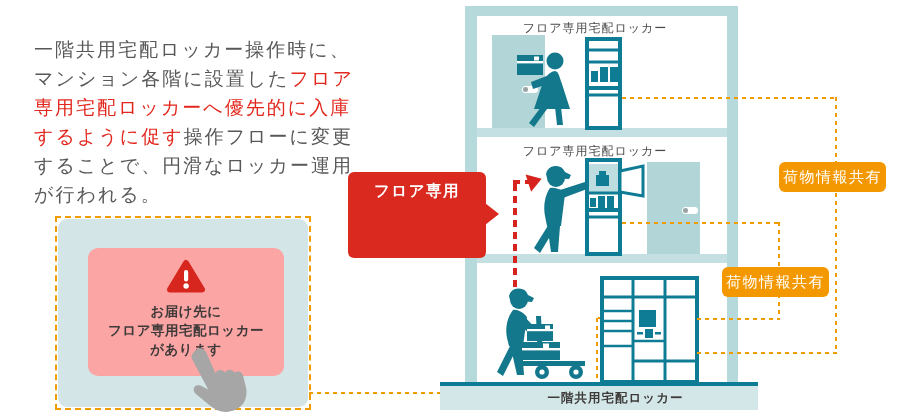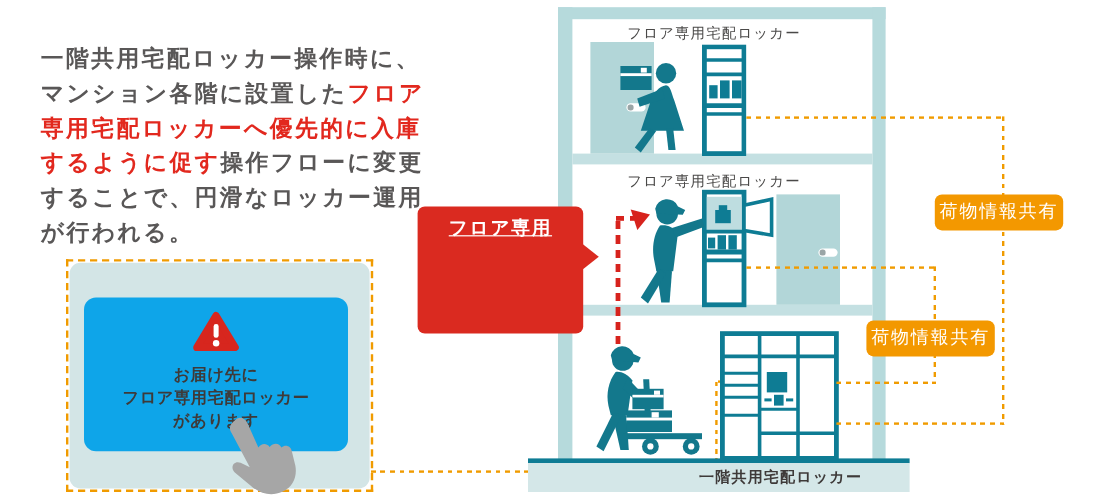--- a/index.html
+++ b/index.html
@@ -2,27 +2,27 @@
 <html><head>
 <meta charset="utf-8">
 <style>
   html,body{margin:0;padding:0;}
   body{width:918px;height:418px;position:relative;overflow:hidden;background:#fff;
        font-family:"Liberation Sans","DejaVu Sans",sans-serif;}
   .abs{position:absolute;}
 
   
   .desc{left:34px;top:16px;width:338px;font-size:19px;line-height:29px;
-        color:#595757;font-weight:700;letter-spacing:2px;}
+        color:#595757;font-weight:400;letter-spacing:2px;}
   .desc .red{color:#e2281e;}
 
   
   .panel-frame{left:55px;top:216px;width:252px;height:190px;border:2px dashed #f09b00;}
   .panel-bg{position:absolute;left:1px;top:1px;right:1px;bottom:1px;background:#d3e5e6;border-radius:9px;}
-  .alert-card{position:absolute;left:12px;top:29px;width:220px;height:128px;background:#0ea5e9;border-radius:10px;
+  .alert-card{position:absolute;left:30px;top:29px;width:196px;height:128px;background:#fca5a5;border-radius:10px;
               text-align:center;}
   .alert-text{margin-top:4px;font-size:13.5px;font-weight:700;line-height:19px;color:#3e3a39;letter-spacing:.5px;}
 
   
   .dash-h{height:2px;background:repeating-linear-gradient(90deg,#f09b00 0 4px,transparent 4px 8px);}
   .dash-v{width:2px;background:repeating-linear-gradient(180deg,#f09b00 0 4px,transparent 4px 8px);}
   .rdash-v{width:4px;background:repeating-linear-gradient(180deg,#d7231d 0 7px,transparent 7px 12px);}
   .rdash-h{height:4px;background:repeating-linear-gradient(90deg,#d7231d 0 7px,transparent 7px 12px);}
 
   
@@ -30,23 +30,23 @@
   .slab{background:#c4e0e2;}
   .ground-line{background:#0e7c94;}
   .ground-band{background:#d4e7e8;}
   .door{background:#b2d6d8;}
   .handle{position:absolute;width:16px;height:7px;background:#fff;border-radius:4px;}
   .handle::before{content:"";position:absolute;left:1px;top:1.2px;width:4.5px;height:4.5px;border-radius:50%;background:#9aa5a6;}
   .floor-label{font-size:12px;color:#4a4948;letter-spacing:1px;text-align:center;font-weight:500;}
   .ground-label{font-size:12.5px;color:#3e3a39;letter-spacing:1px;text-align:center;font-weight:600;}
 
   
-  .bubble{left:348px;top:172px;width:138px;height:106px;background:#da2a20;border-radius:6px;
+  .bubble{left:348px;top:172px;width:138px;height:86px;background:#da2a20;border-radius:6px;
           color:#fff;text-align:center;font-weight:700;font-size:15.5px;line-height:23.5px;
-          padding-top:7px;box-sizing:border-box;letter-spacing:1.5px;text-decoration:underline;}
+          padding-top:7px;box-sizing:border-box;letter-spacing:1.5px;}
   .bubble-tip{position:absolute;right:-13px;top:31px;width:0;height:0;
               border-top:11px solid transparent;border-bottom:11px solid transparent;border-left:14px solid #da2a20;}
 
   
   .red-arrowhead{width:0;height:0;border-top:9px solid transparent;border-bottom:9px solid transparent;
                  border-left:14px solid #d7231d;transform:rotate(-18deg);}
 
   
   .badge{width:107px;height:30px;background:#f39800;border-radius:6px;color:#fff;font-weight:400;
          font-size:15px;letter-spacing:1.5px;text-align:center;line-height:30px;}
@@ -84,21 +84,21 @@
 <div class="abs wall" style="left:465px;top:6px;width:273px;height:10px;"></div>
 <div class="abs wall" style="left:465px;top:6px;width:12px;height:378px;"></div>
 <div class="abs wall" style="left:727px;top:6px;width:11px;height:378px;"></div>
 <div class="abs slab" style="left:477px;top:128px;width:250px;height:9px;"></div>
 <div class="abs slab" style="left:477px;top:254px;width:250px;height:9px;"></div>
 <div class="abs ground-line" style="left:440px;top:382px;width:318px;height:4px;"></div>
 <div class="abs ground-band" style="left:440px;top:386px;width:318px;height:24px;"></div>
 
 <div class="abs floor-label" style="left:500px;top:20px;width:190px;">フロア専用宅配ロッカー</div>
 <div class="abs floor-label" style="left:500px;top:143px;width:190px;">フロア専用宅配ロッカー</div>
-<div class="abs ground-label" style="left:578px;top:390px;width:145px;">一階共用宅配ロッカー</div>
+<div class="abs ground-label" style="left:543px;top:390px;width:145px;">一階共用宅配ロッカー</div>
 
 <div class="abs door" style="left:492px;top:35px;width:53px;height:93px;">
   <div class="handle" style="left:30px;top:51px;"></div>
 </div>
 <div class="abs door" style="left:647px;top:162px;width:53px;height:92px;">
   <div class="handle" style="left:35px;top:45px;"></div>
 </div>
 
 <svg class="abs" style="left:585px;top:37px;" width="37" height="93" viewBox="0 0 37 93">
   <rect x="2" y="2" width="33" height="89" fill="#fff" stroke="#0e7c94" stroke-width="4"></rect>

